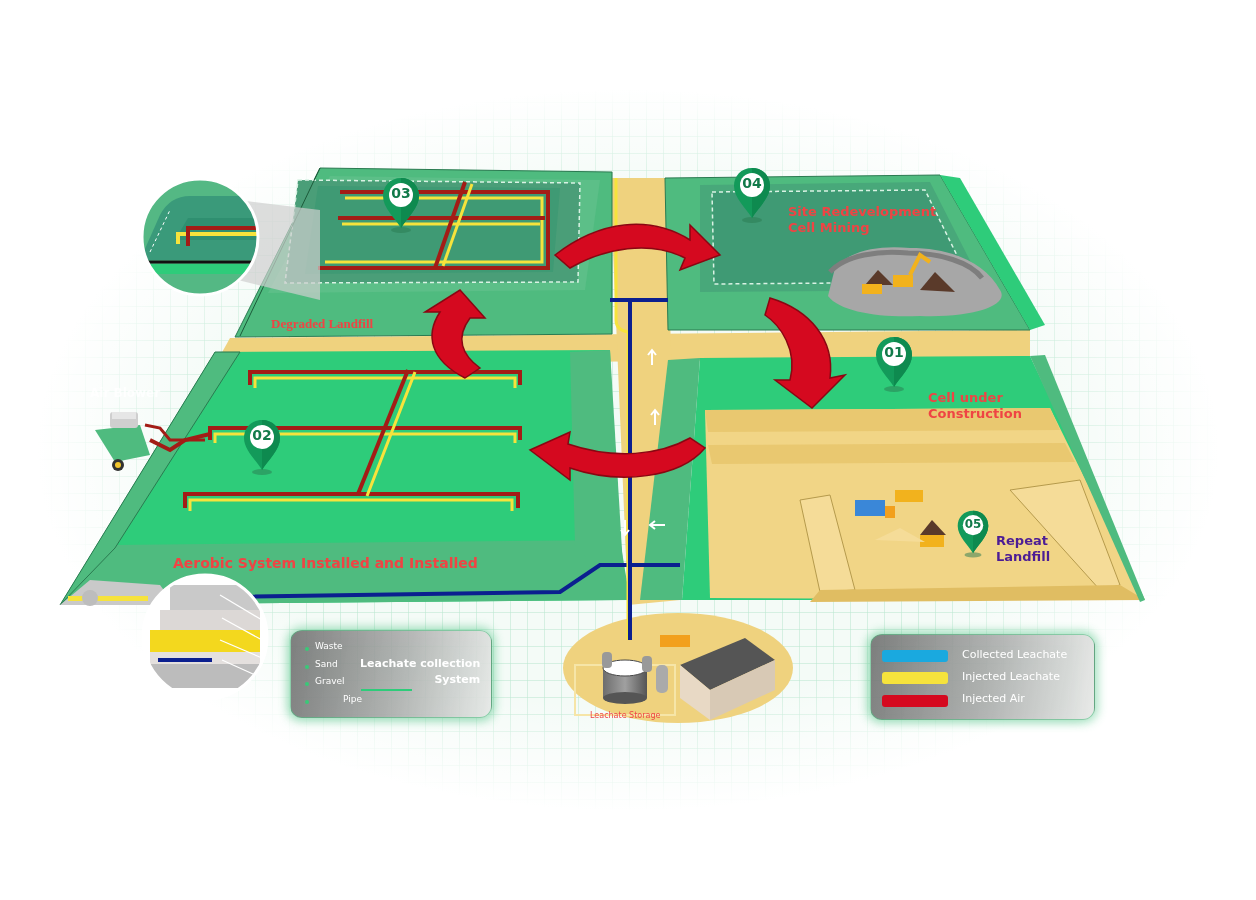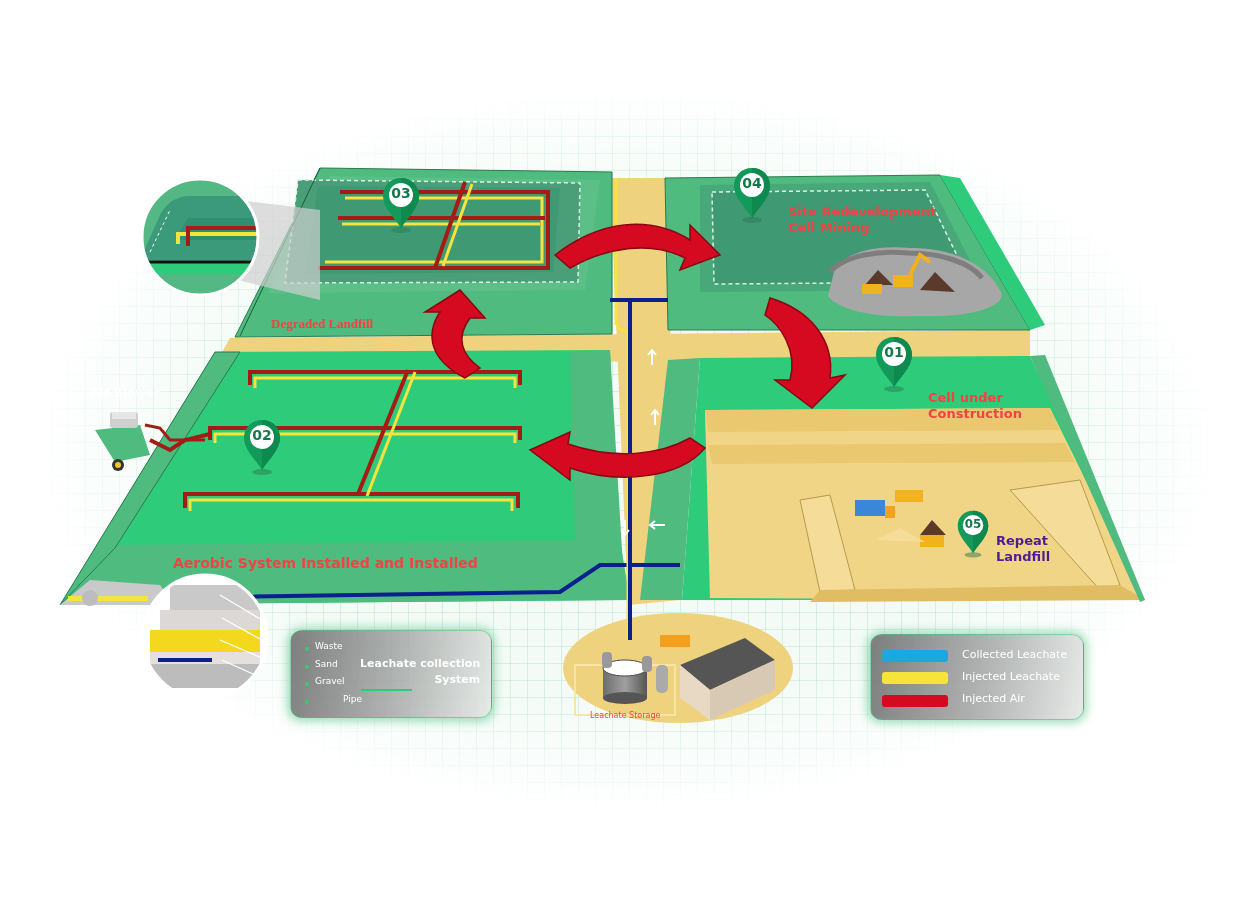--- a/index.html
+++ b/index.html
@@ -284,20 +284,20 @@
   <div class="t" style="left:24px;top:45px;font-size:9px;">Gravel</div>
   <div class="dot" style="left:14px;top:69px;"></div>
   <div class="t" style="left:24px;top:63px;font-size:9px;margin-left:28px;">Pipe</div>
   <div class="t" style="left:69px;top:25px;font-size:11px;font-weight:bold;line-height:1.45;text-align:right;">
     <div>Leachate collection</div>
     <div>System</div>
   </div>
   <div style="position:absolute;left:70px;top:58px;width:51px;height:2px;background:#2ecc7a;"></div>
 </div>
 
-<div class="legend" style="left:870px;top:634px;width:212px;height:84px;">
+<div class="legend" style="left:870px;top:634px;width:212px;height:84px;padding-left:11px;">
   <div class="swatch" style="left:11px;top:15px;background:#1aa9df;"></div>
   <div class="t" style="left:91px;top:13px;font-size:11px;">Collected Leachate</div>
   <div class="swatch" style="left:11px;top:37px;background:#f6e33c;"></div>
   <div class="t" style="left:91px;top:35px;font-size:11px;">Injected Leachate</div>
   <div class="swatch" style="left:11px;top:60px;background:#d5091f;"></div>
   <div class="t" style="left:91px;top:57px;font-size:11px;">Injected Air</div>
 </div>
 
 </body></html>

